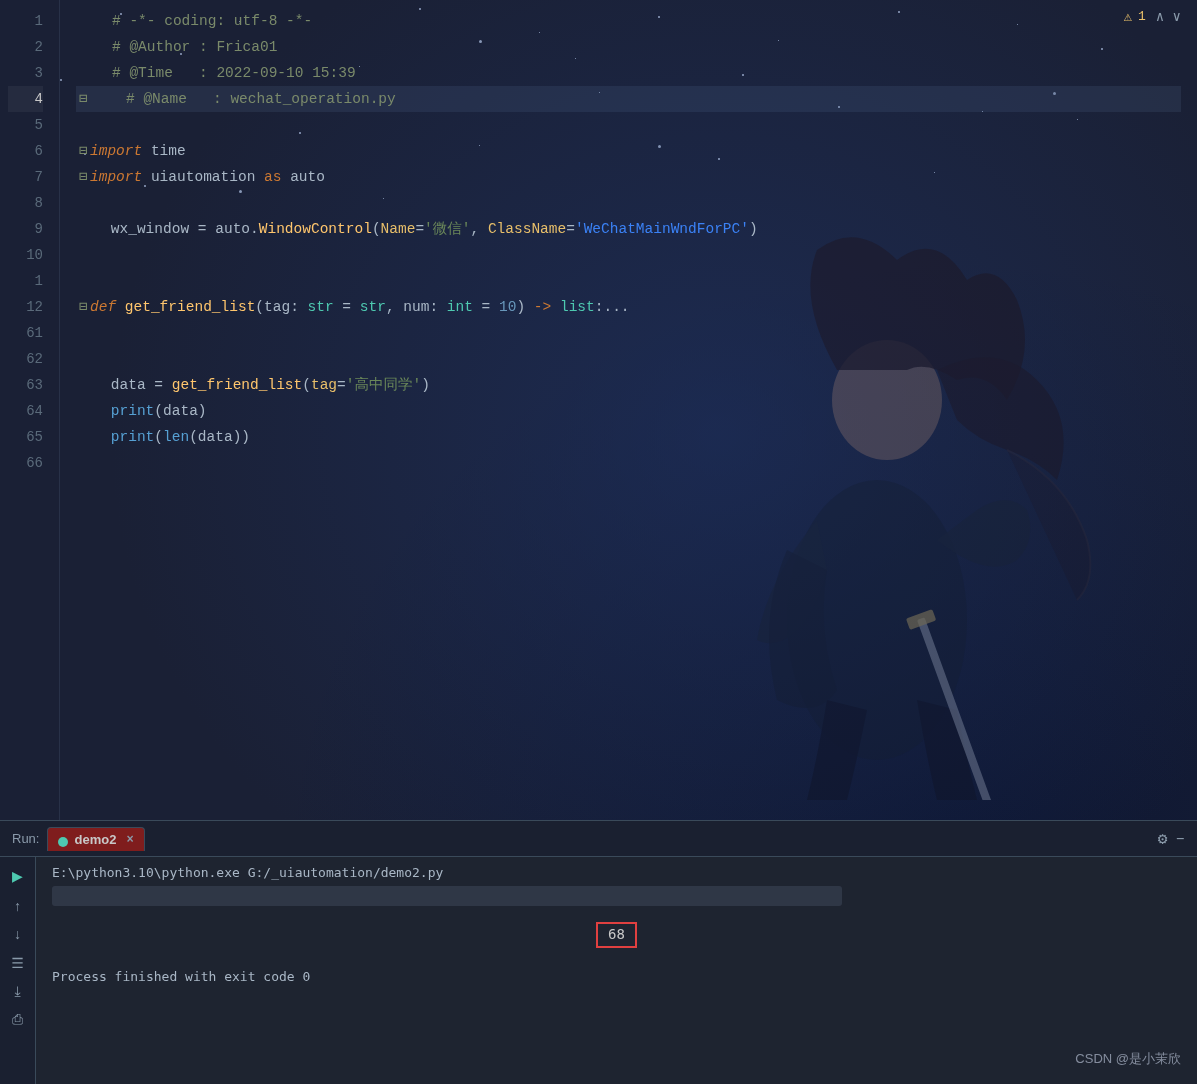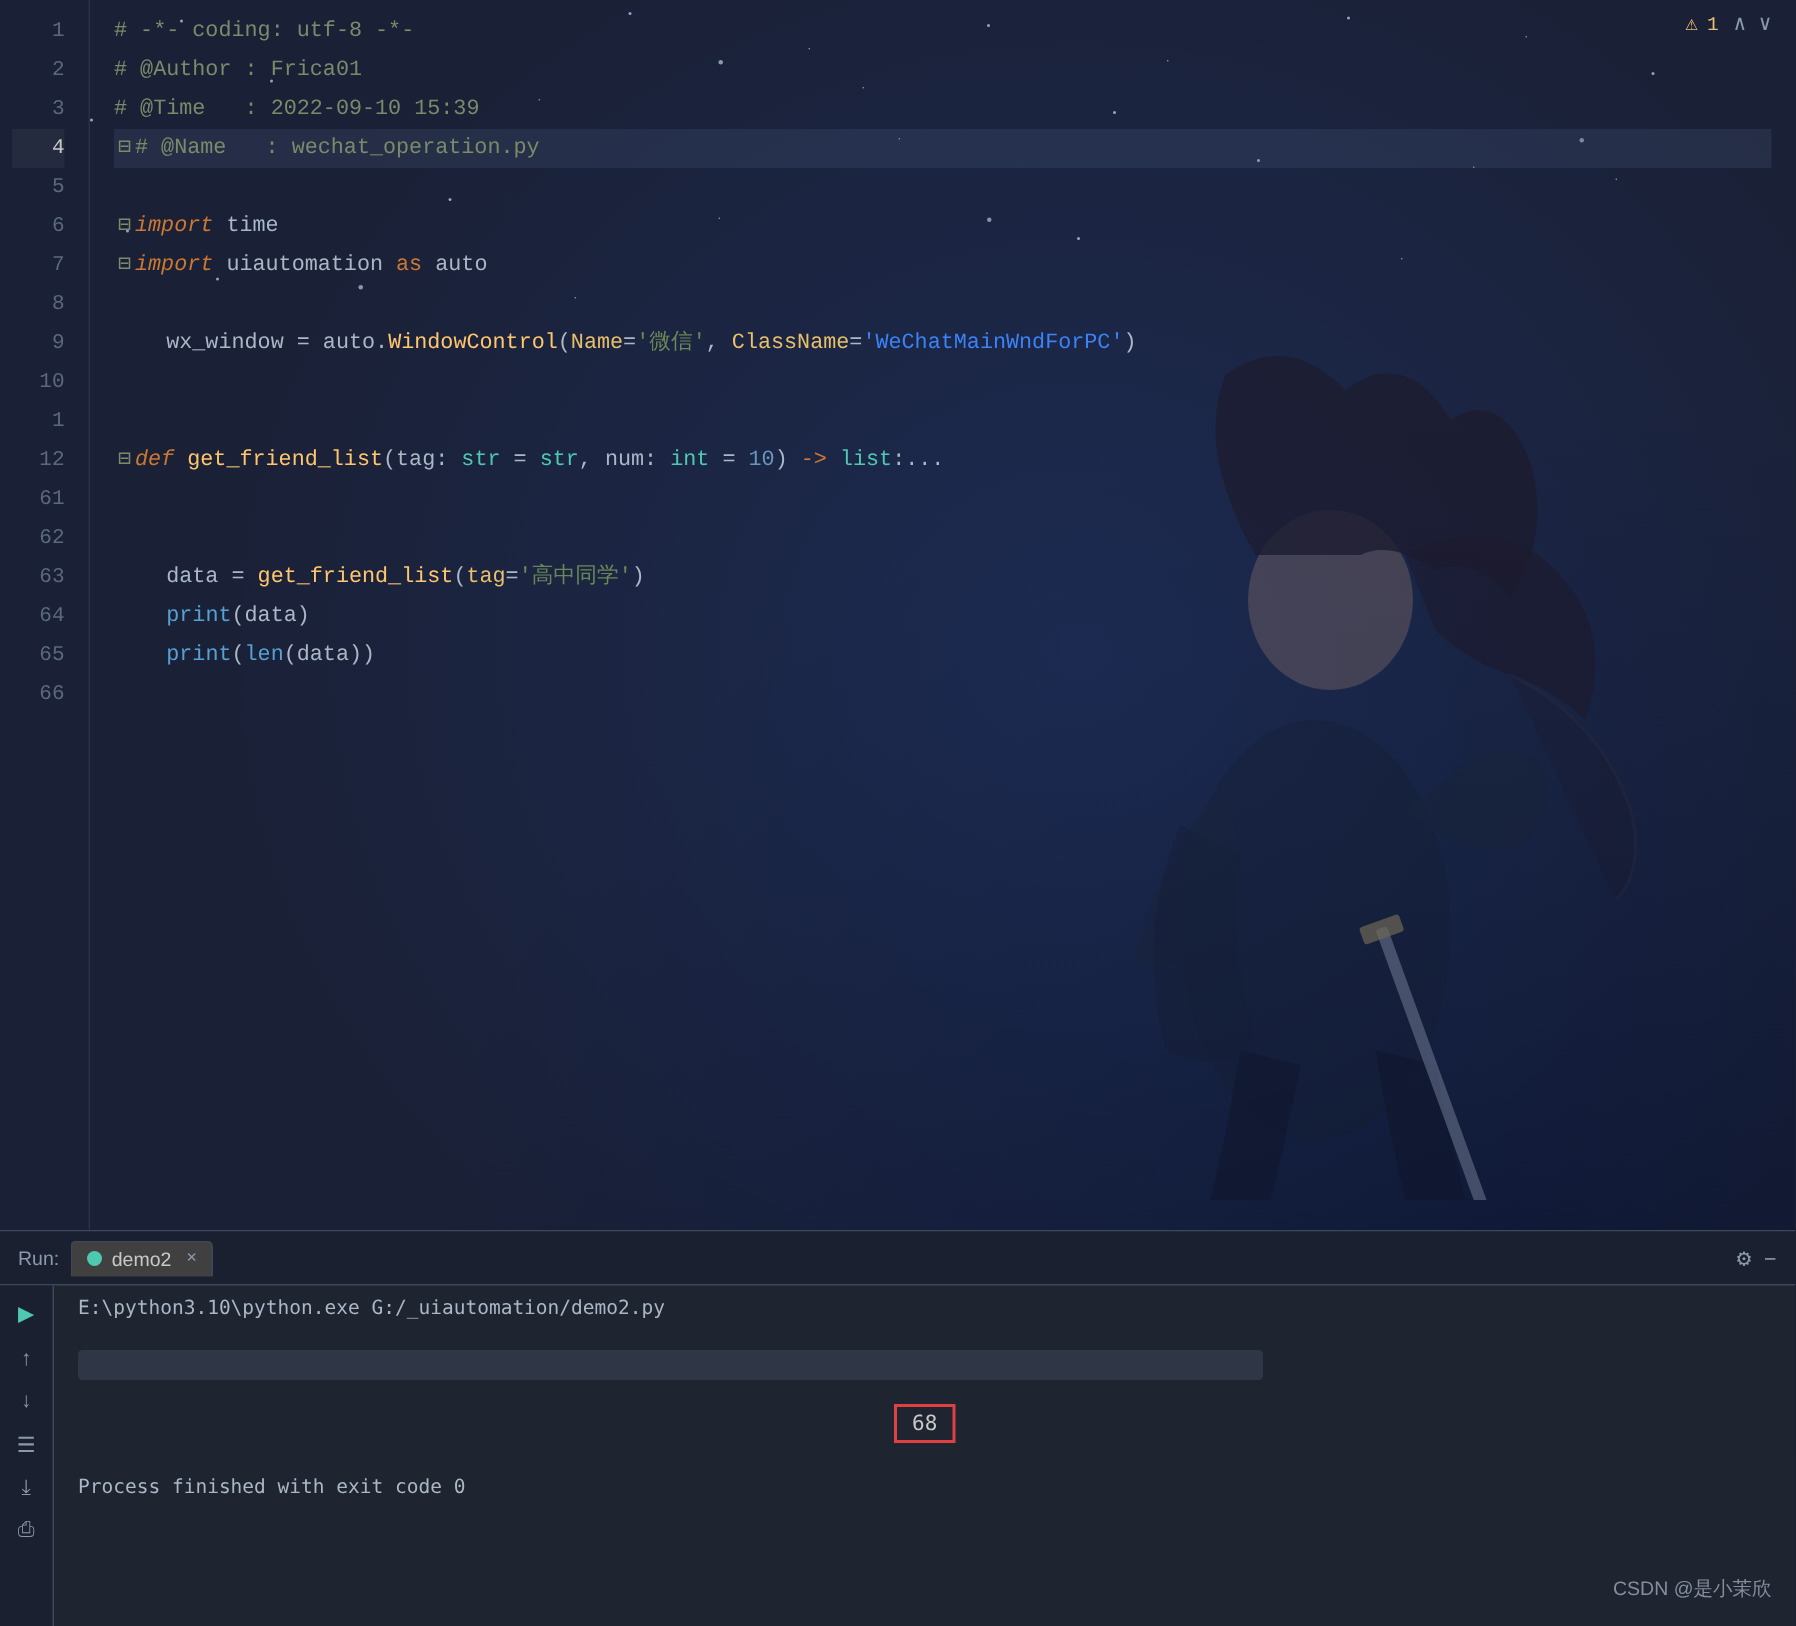--- a/index.html
+++ b/index.html
@@ -104,21 +104,21 @@
     }
 
     
     .kw-import { color: #cc7832; font-style: italic; font-family: Liberation Mono, monospace; }
     .kw-def { color: #cc7832; font-style: italic; }
     .kw-as { color: #cc7832; }
     .id-name { color: #a9b7c6; }
     .fn-name { color: #ffc66d; }
     .type-name { color: #4ec9b0; }
     .string-val { color: #6a8759; }
-    .comment { color: #7a8a6a; }
+    .comment { color: #7a8a6a; margin-left: 36px; }
     .arrow { color: #cc7832; }
     .paren { color: #a9b7c6; }
     .builtin { color: #56a0d3; }
     .op { color: #a9b7c6; }
     .number { color: #6897bb; }
     .print-fn { color: #56a0d3; }
     .wx-param { color: #e8bf6a; }
     .class-val { color: #3b82f6; }
     .chinese { color: #6a8759; }
     .fold-icon {
@@ -181,27 +181,28 @@
     }
 
     .run-label {
       color: #8a9aaa;
       font-size: 13px;
       font-family: sans-serif;
     }
 
     .run-tab {
       display: flex;
-      align-items: center;
+      align-items: flex-end;
       gap: 6px;
-      background: #404040;
+      background: #7f1d1d;
       border: 1px solid #3a4a5a;
       border-bottom: none;
       padding: 4px 10px;
       border-radius: 4px 4px 0 0;
+      font-weight: bold;
     }
     .run-tab-dot {
       width: 10px;
       height: 10px;
       border-radius: 50%;
       background: #4ec9b0;
       display: inline-block;
     }
     .run-tab-label {
       color: #c8c8c8;
@@ -252,21 +253,21 @@
     .run-output {
       flex: 1;
       padding: 8px 16px;
       overflow: hidden;
     }
 
     .run-cmd-line {
       color: #a9b7c6;
       font-size: 13px;
       font-family: 'Consolas', monospace;
-      margin-bottom: 20px;
+      margin-bottom: 6px;
     }
 
     .run-blurred-line {
       height: 20px;
       background: rgba(150,170,200,0.15);
       border-radius: 3px;
       margin-bottom: 8px;
       width: 70%;
     }
 

